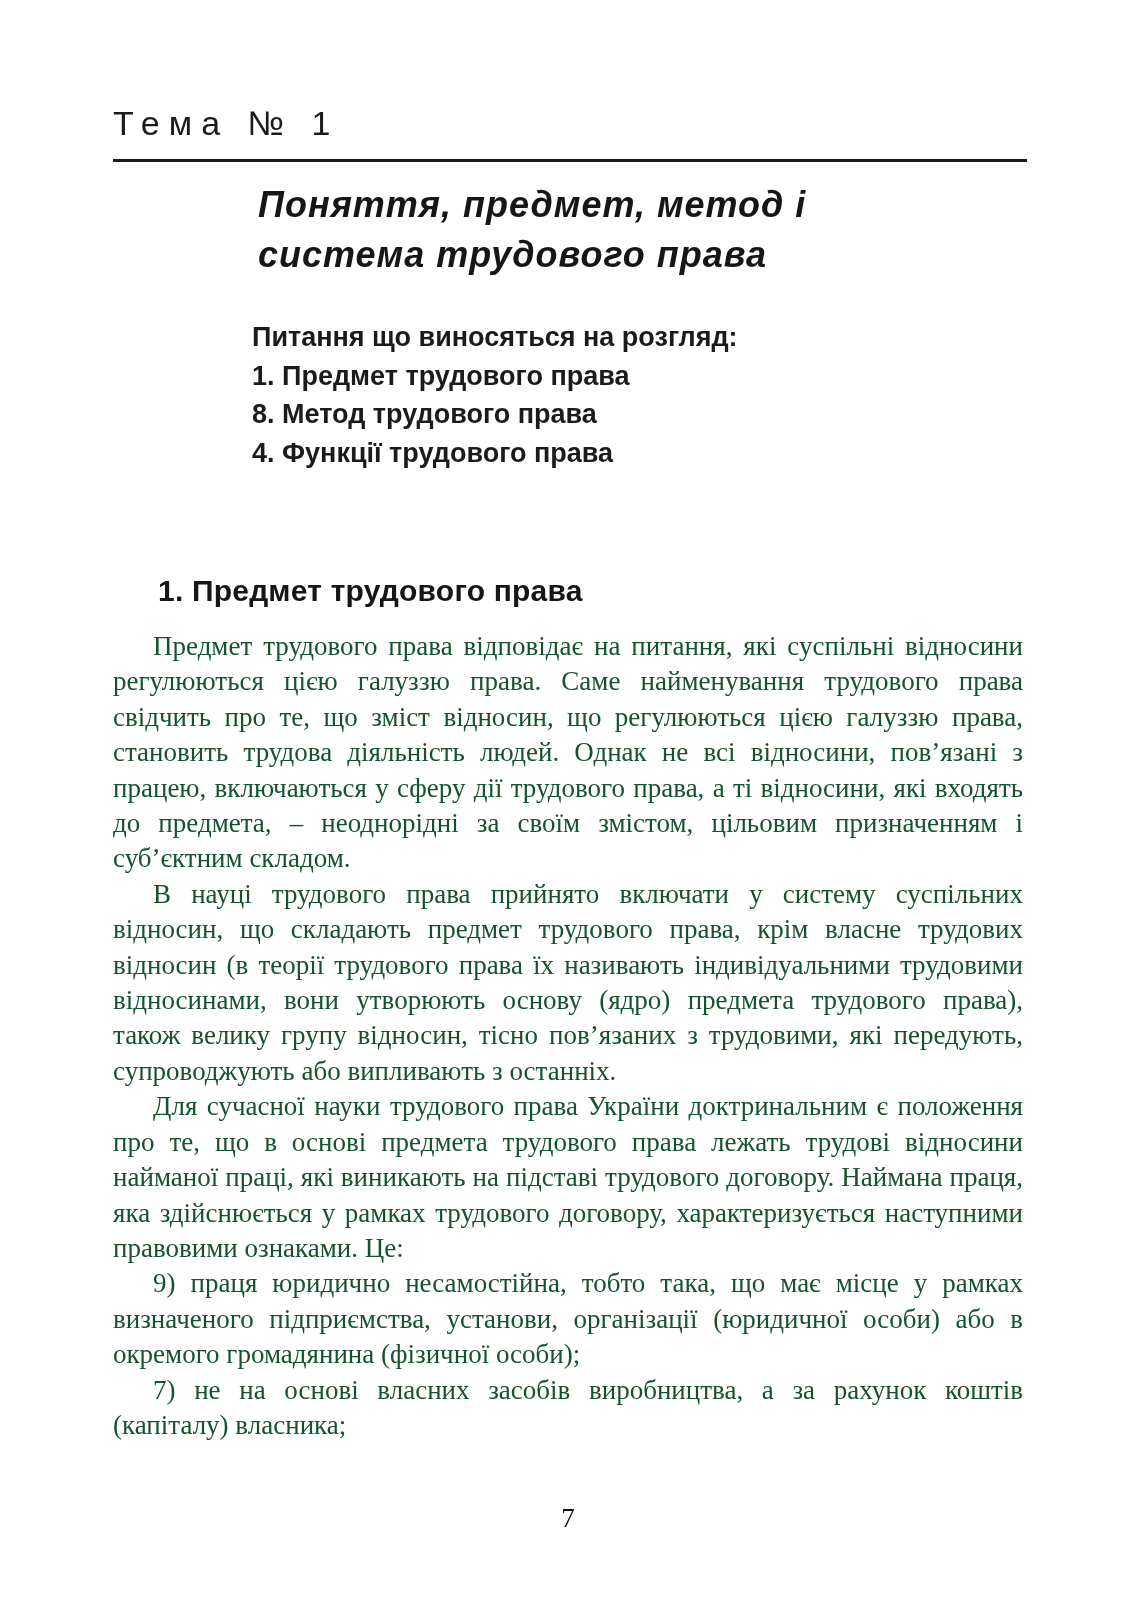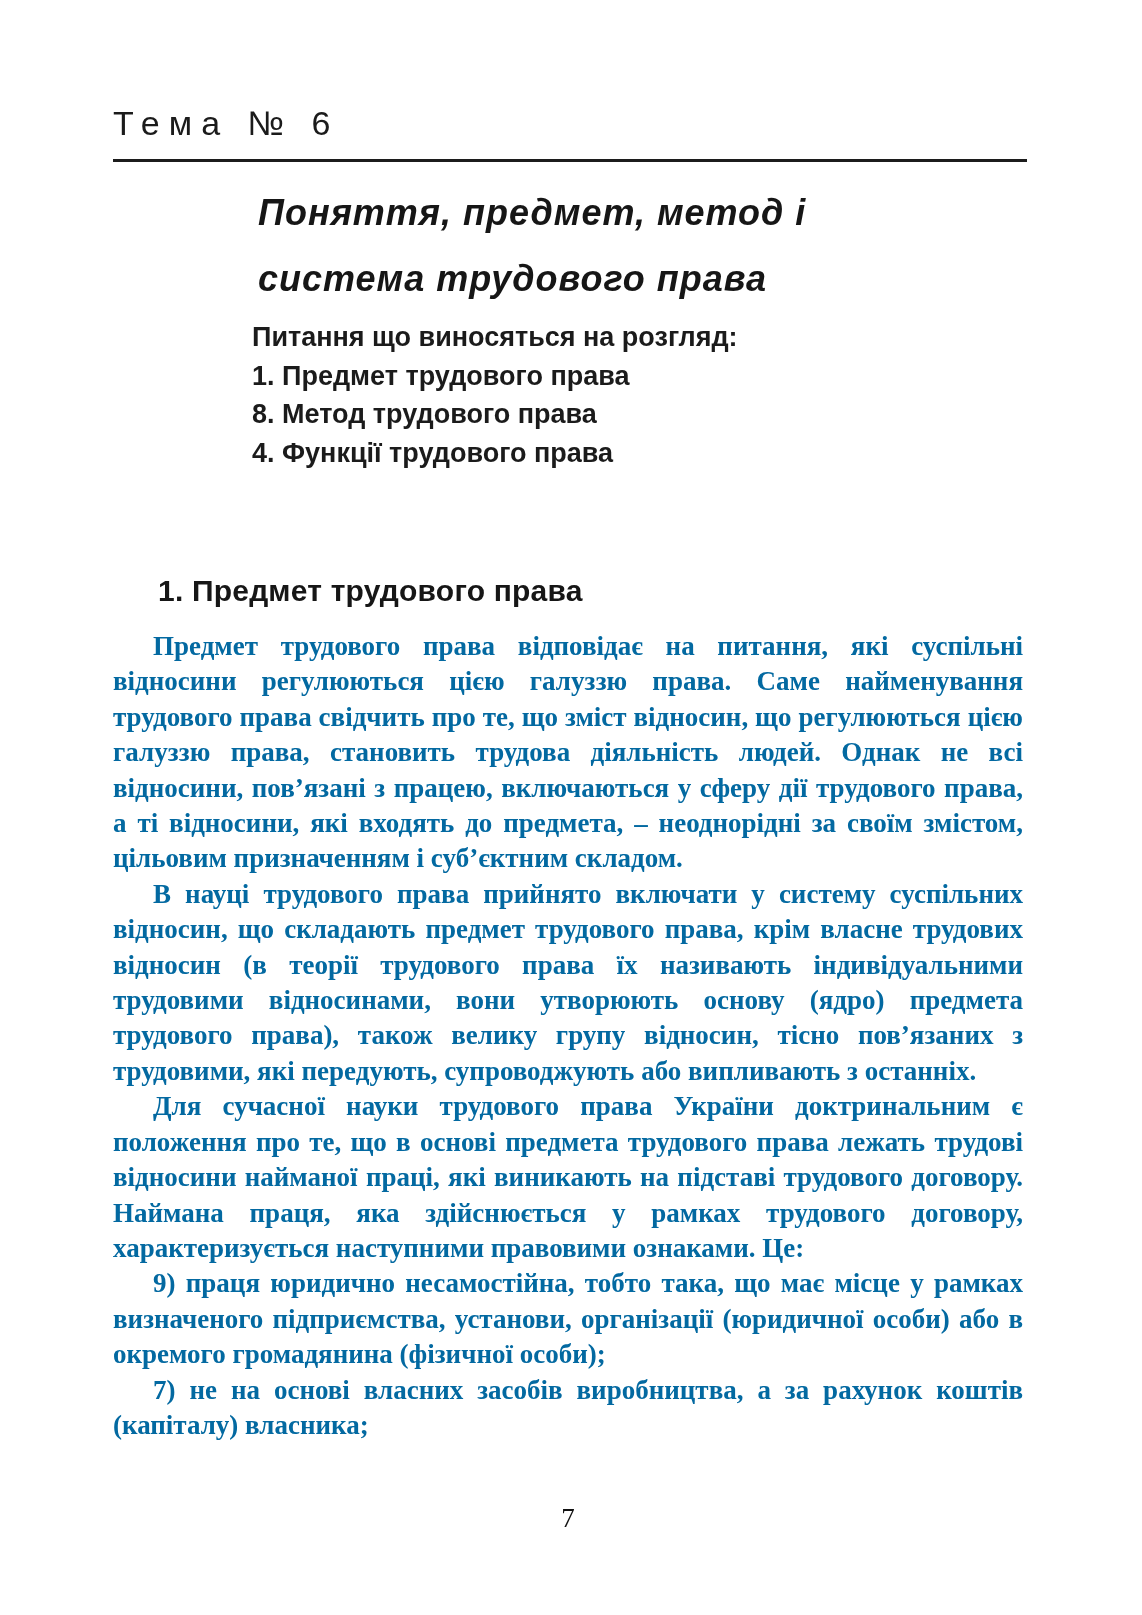--- a/index.html
+++ b/index.html
@@ -36,21 +36,21 @@
   }
   .chapter-title {
     position: absolute;
     top: 180px;
     left: 258px;
     width: 690px;
     font-family: "Liberation Sans", sans-serif;
     font-style: italic;
     font-weight: 600;
     font-size: 36px;
-    line-height: 66px;
+    line-height: 50px;
     letter-spacing: 1px;
     color: #161616;
   }
   .agenda {
     position: absolute;
     top: 318px;
     left: 252px;
     width: 700px;
     font-family: "Liberation Sans", sans-serif;
     font-weight: 700;
@@ -73,22 +73,21 @@
   }
   .body-text {
     position: absolute;
     top: 629px;
     left: 113px;
     width: 910px;
     font-family: "Liberation Serif", serif;
     font-size: 27px;
     line-height: 35.4px;
     text-align: justify;
-    color: #0369a1;
-    font-weight: bold;
+    color: #14532d;
   }
   .body-text p {
     margin: 0;
     text-indent: 40px;
   }
   .page-number {
     position: absolute;
     top: 1503px;
     left: 113px;
     width: 910px;
@@ -96,21 +95,21 @@
     font-family: "Liberation Serif", serif;
     font-size: 27px;
     color: #111111;
   }
 </style>
 </head>
 <body>
 
 <div class="page">
 
-  <div class="kicker">Тема № 6</div>
+  <div class="kicker">Тема № 1</div>
 
   <div class="header-rule"></div>
 
   <div class="chapter-title">Поняття, предмет, метод і система трудового права</div>
 
   <div class="agenda">
     <p class="agenda-intro">Питання що виносяться на розгляд:</p>
     <div>
         <p class="agenda-item">1. Предмет трудового права</p>
         <p class="agenda-item">8. Метод трудового права</p>

